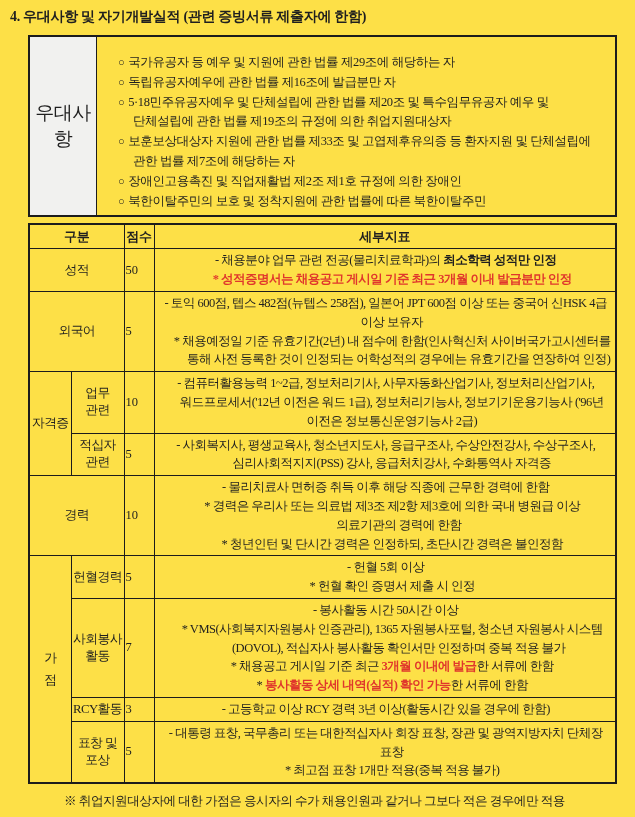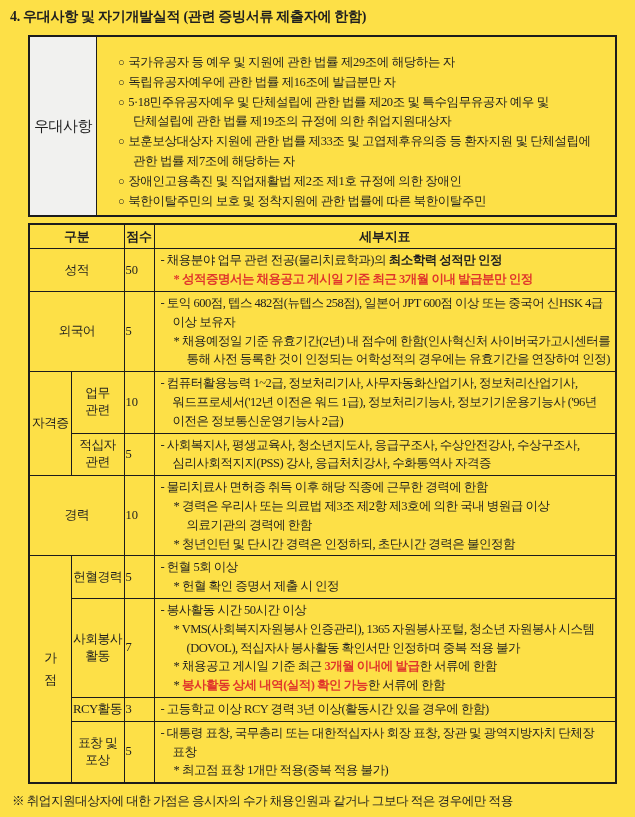--- a/index.html
+++ b/index.html
@@ -7,31 +7,31 @@
     width:635px;height:817px;box-sizing:border-box;
     background:#fde047;color:#1f1f1f;
     font-family:"Liberation Serif","DejaVu Serif",serif;
     padding:6px 18px 0 10px;overflow:hidden;position:relative;
   }
   .doc-title{font-weight:bold;font-size:14px;margin:2px 0 9px 0;letter-spacing:-0.3px;}
   table.tbl{border-collapse:collapse;width:589px;margin-left:18px;table-layout:fixed;}
   table.tbl, table.tbl td, table.tbl th{border:1px solid #1c1c1c;}
   table.tbl{border-width:2px;}
   
-  .pref-label{width:64px;background:var(--cellbg,#f1f1ef);text-align:center;vertical-align:middle;font-size:15px;letter-spacing:-0.5px;}
+  .pref-label{width:64px;background:var(--cellbg,#f1f1ef);text-align:center;vertical-align:middle;font-size:19px;letter-spacing:-0.5px;}
   .pref-content{padding:16px 5px 4px 6px;vertical-align:middle;}
   .pref-item{font-size:12.5px;line-height:19.8px;padding-left:30px;text-indent:-15px;word-break:keep-all;overflow-wrap:break-word;letter-spacing:-0.4px;}
   .pref-item .bullet{margin-right:4px;font-size:11px;}
   
   .score-tbl{margin-top:6px;border-radius:32px;}
   .score-tbl th{font-weight:bold;font-size:13px;height:21px;padding:1px 0;letter-spacing:-0.3px;}
   .cat{text-align:center;vertical-align:middle;font-size:12.8px;letter-spacing:-0.6px;padding:2px 1px;word-break:keep-all;}
   .score{text-align:left;vertical-align:middle;font-size:12.5px;}
   .detail{padding:2px 4px 2px 6px;vertical-align:middle;}
-  .detail .line, .footnote .line{font-size:12.5px;line-height:18.8px;word-break:keep-all;overflow-wrap:break-word;letter-spacing:-0.5px;}
+  .detail .line, .footnote .line{font-size:12.5px;line-height:18.8px;word-break:keep-all;overflow-wrap:break-word;letter-spacing:-0.5px;text-align:center;}
   .line.ind0{padding-left:12px;text-indent:-12px;}
   .line.ind1{padding-left:26px;text-indent:-13px;}
   .s-b{font-weight:bold;}
   .s-rb{color:var(--red,#e0372c);font-weight:bold;}
   .s-bu{font-weight:bold;text-decoration:underline;}
   .v-label{width:1.2em;margin:0 auto;word-break:break-all;line-height:22px;}
   .footnotes{margin:7px 0 0 2px;}
   .footnote .line{font-size:12.6px;line-height:21.5px;letter-spacing:-0.5px;}
 </style>
 </head>

